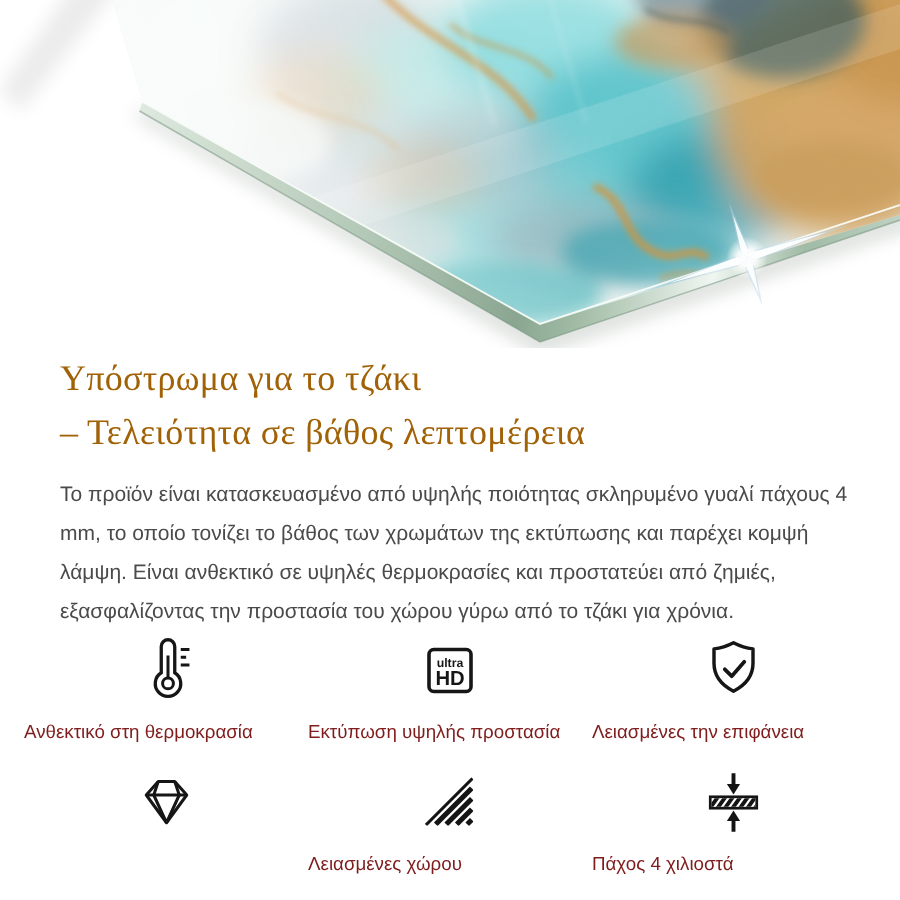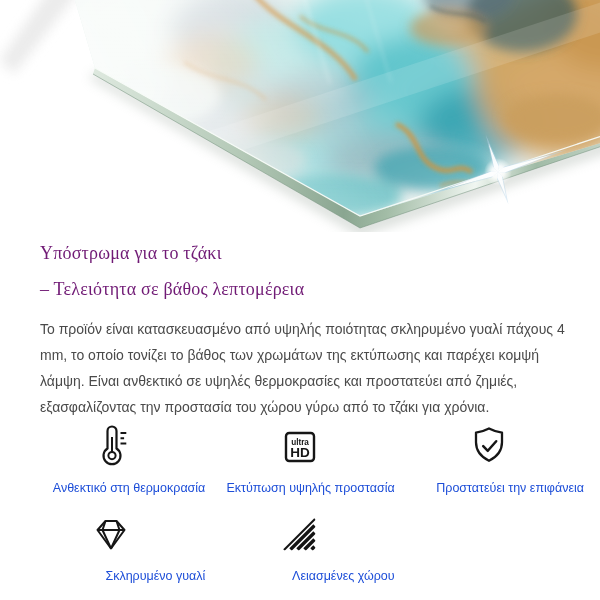--- a/index.html
+++ b/index.html
@@ -7,34 +7,34 @@
   .page {
     position:relative; width:600px; height:600px; overflow:hidden;
     background:#ffffff; font-family:"Liberation Sans", sans-serif;
   }
   .hero { position:absolute; top:0; left:0; width:600px; height:232px; overflow:hidden; }
   .hero svg { display:block; }
   .content { position:absolute; top:232px; left:0; width:600px; }
   h1 {
     margin:0 30px 0 40px; padding-top:3px;
     font-family:"Liberation Serif", serif; font-weight:400;
-    font-size:18px; line-height:36px; color:#701a75; letter-spacing:.2px;
+    font-size:24px; line-height:36px; color:#a16207; letter-spacing:.2px;
   }
   h1 span { display:block; }
   .desc {
     margin:9px 28px 0 40px; width:532px;
     font-size:14px; line-height:26px; color:#4a4a4a;
   }
   .features {
     margin:5px 16px 0 16px;
     display:grid; grid-template-columns:repeat(3,1fr); row-gap:17px;
   }
-  .feature { text-align:right; }
+  .feature { text-align:left; }
   .icon-wrap { height:46px; display:flex; align-items:flex-end; justify-content:center; }
-  .feature .label { margin-top:10px; font-size:12.5px; line-height:15px; color:#1d4ed8; }
+  .feature .label { margin-top:10px; font-size:12.5px; line-height:15px; color:#7f1d1d; }
   .ficon { display:block; }
 </style>
 </head>
 <body>
 
 <div class="page">
 
   <div class="hero">
     <svg width="600" height="232" viewBox="0 0 600 232">
       <defs>
@@ -171,34 +171,33 @@
         <div class="label">Εκτύπωση υψηλής προστασία</div>
       </div>
 
       <div class="feature">
         <div class="icon-wrap">
           <svg class="ficon" width="48" height="48" viewBox="0 0 48 48">
             <path d="M24 5.5c4.6 2.4 9.3 3.7 13 4.1v9.6c0 8.8-5.5 14.8-13 18.6-7.5-3.8-13-9.8-13-18.6V9.6c3.7-.4 8.4-1.7 13-4.1z" fill="none" stroke="#161616" stroke-width="2.3" stroke-linejoin="round"></path>
             <path d="M18.2 23.2l4.6 4.6 8.4-9.6" fill="none" stroke="#161616" stroke-width="2.5" stroke-linecap="round" stroke-linejoin="round"></path>
           </svg>
         </div>
-        <div class="label">Προστατεύει την επιφάνεια</div>
+        <div class="label">Λειασμένες την επιφάνεια</div>
       </div>
 
       <div class="feature">
         <div class="icon-wrap">
           <svg class="ficon" width="48" height="48" viewBox="0 0 48 48">
             <g fill="none" stroke="#161616" stroke-width="2" stroke-linejoin="round">
               <path d="M10.5 19L18.5 10h11L37.5 19 24 37.5z"></path>
               <path d="M10.5 19h27"></path>
               <path d="M18.5 10l-3 9 8.5 18.5M29.5 10l3 9-8.5 18.5"></path>
             </g>
           </svg>
         </div>
-        <div class="label">Σκληρυμένο γυαλί</div>
       </div>
 
       <div class="feature">
         <div class="icon-wrap">
           <svg class="ficon" width="48" height="48" viewBox="0 0 48 48">
             <defs>
                 <clipPath id="triClip">
                   <polygon points="6,39.5 39.5,6 39.5,39.5"></polygon>
                 </clipPath>
               </defs>
@@ -207,16 +206,36 @@
               <path d="M14.5 38.5L38.5 14.5"></path>
               <path d="M21.5 38.5L38.5 21.5"></path>
               <path d="M28.5 38.5L38.5 28.5"></path>
               <path d="M35.5 38.5L38.5 35.5"></path>
             </g>
           </svg>
         </div>
         <div class="label">Λειασμένες χώρου</div>
       </div>
 
+      <div class="feature">
+        <div class="icon-wrap">
+          <svg class="ficon" width="48" height="48" viewBox="0 0 48 48">
+            <path d="M24 4.5v7.5" stroke="#141414" stroke-width="2.6"></path>
+            <polygon points="24,18.6 19.6,11.6 28.4,11.6" fill="#141414"></polygon>
+            <path d="M24 43.5V36" stroke="#141414" stroke-width="2.6"></path>
+            <polygon points="24,29.4 19.6,36.4 28.4,36.4" fill="#141414"></polygon>
+            <rect x="8.5" y="20.2" width="31" height="7.6" fill="none" stroke="#141414" stroke-width="1.8"></rect>
+            <defs>
+                <clipPath id="barClip">
+                  <rect x="9.4" y="21.1" width="29.2" height="5.8"></rect>
+                </clipPath>
+              </defs>
+            <g clip-path="url(#barClip)" stroke="#141414" stroke-width="2.6">
+              <path d="M6 31L16 17M11 31L21 17M16 31L26 17M21 31L31 17M26 31L36 17M31 31L41 17M36 31L46 17"></path>
+            </g>
+          </svg>
+        </div>
+        <div class="label">Πάχος 4 χιλιοστά</div>
+      </div>
 
     </div>
   </div>
 </div>
 
 </body></html>

